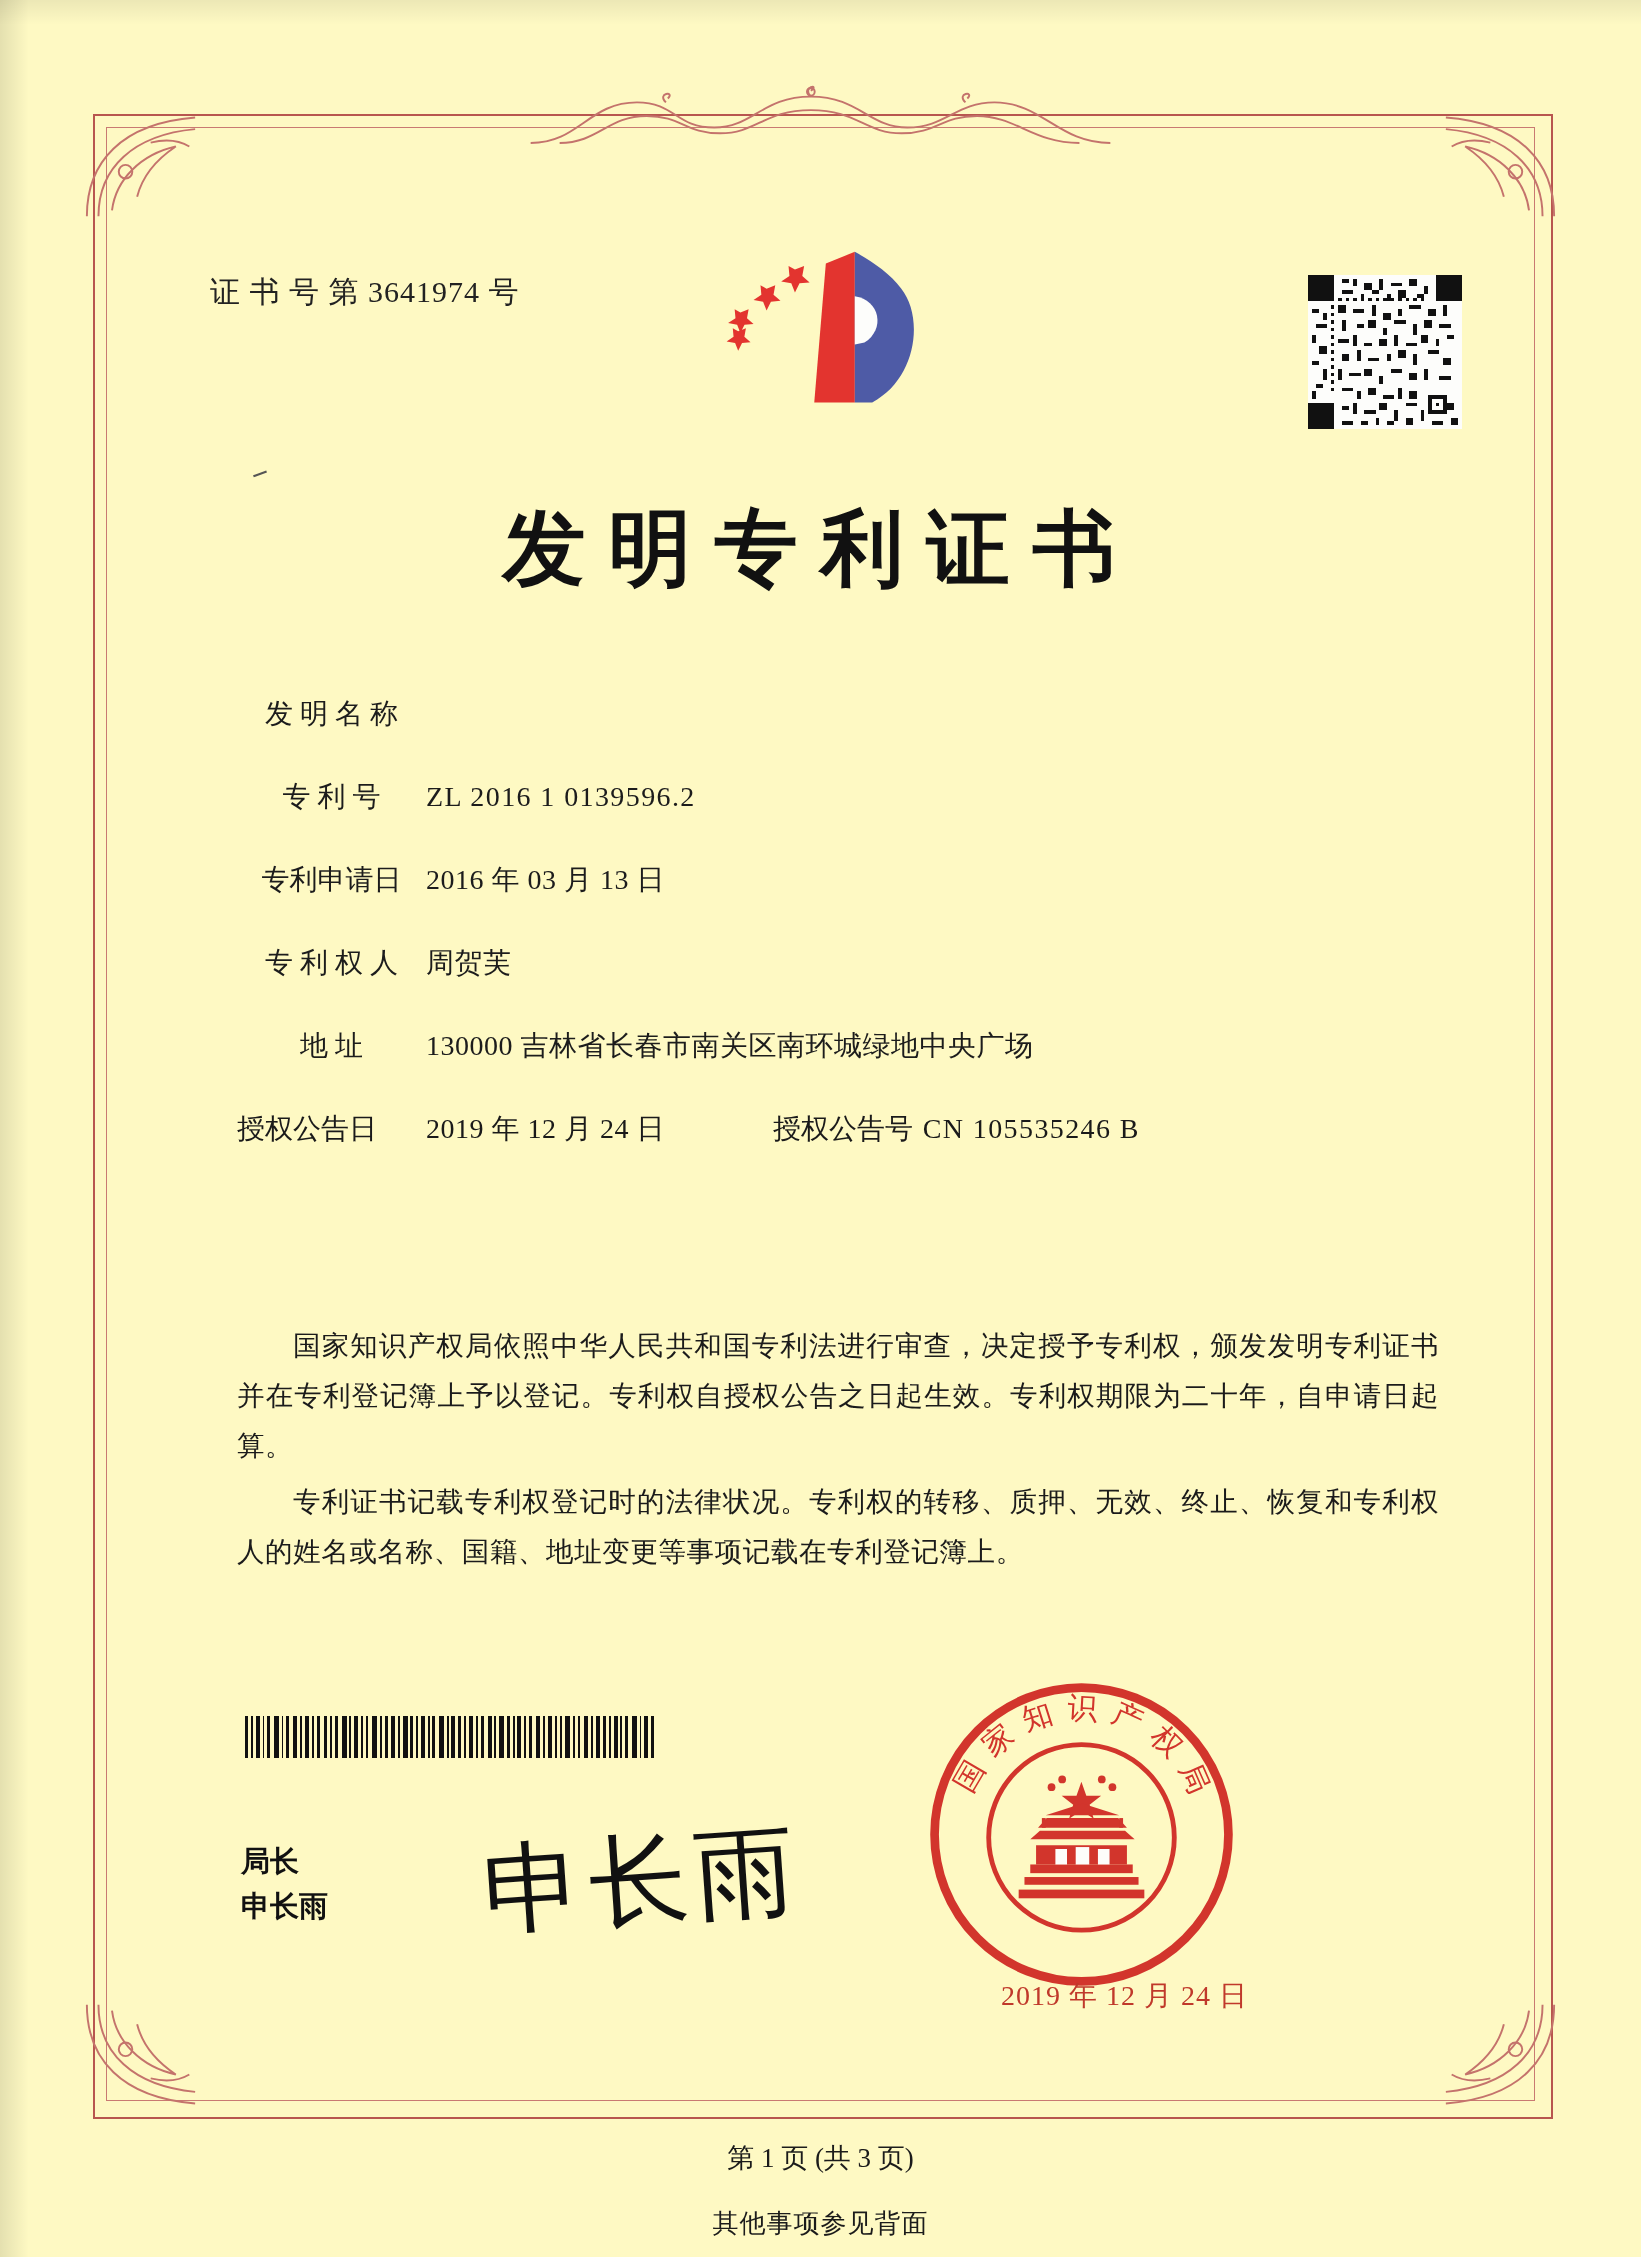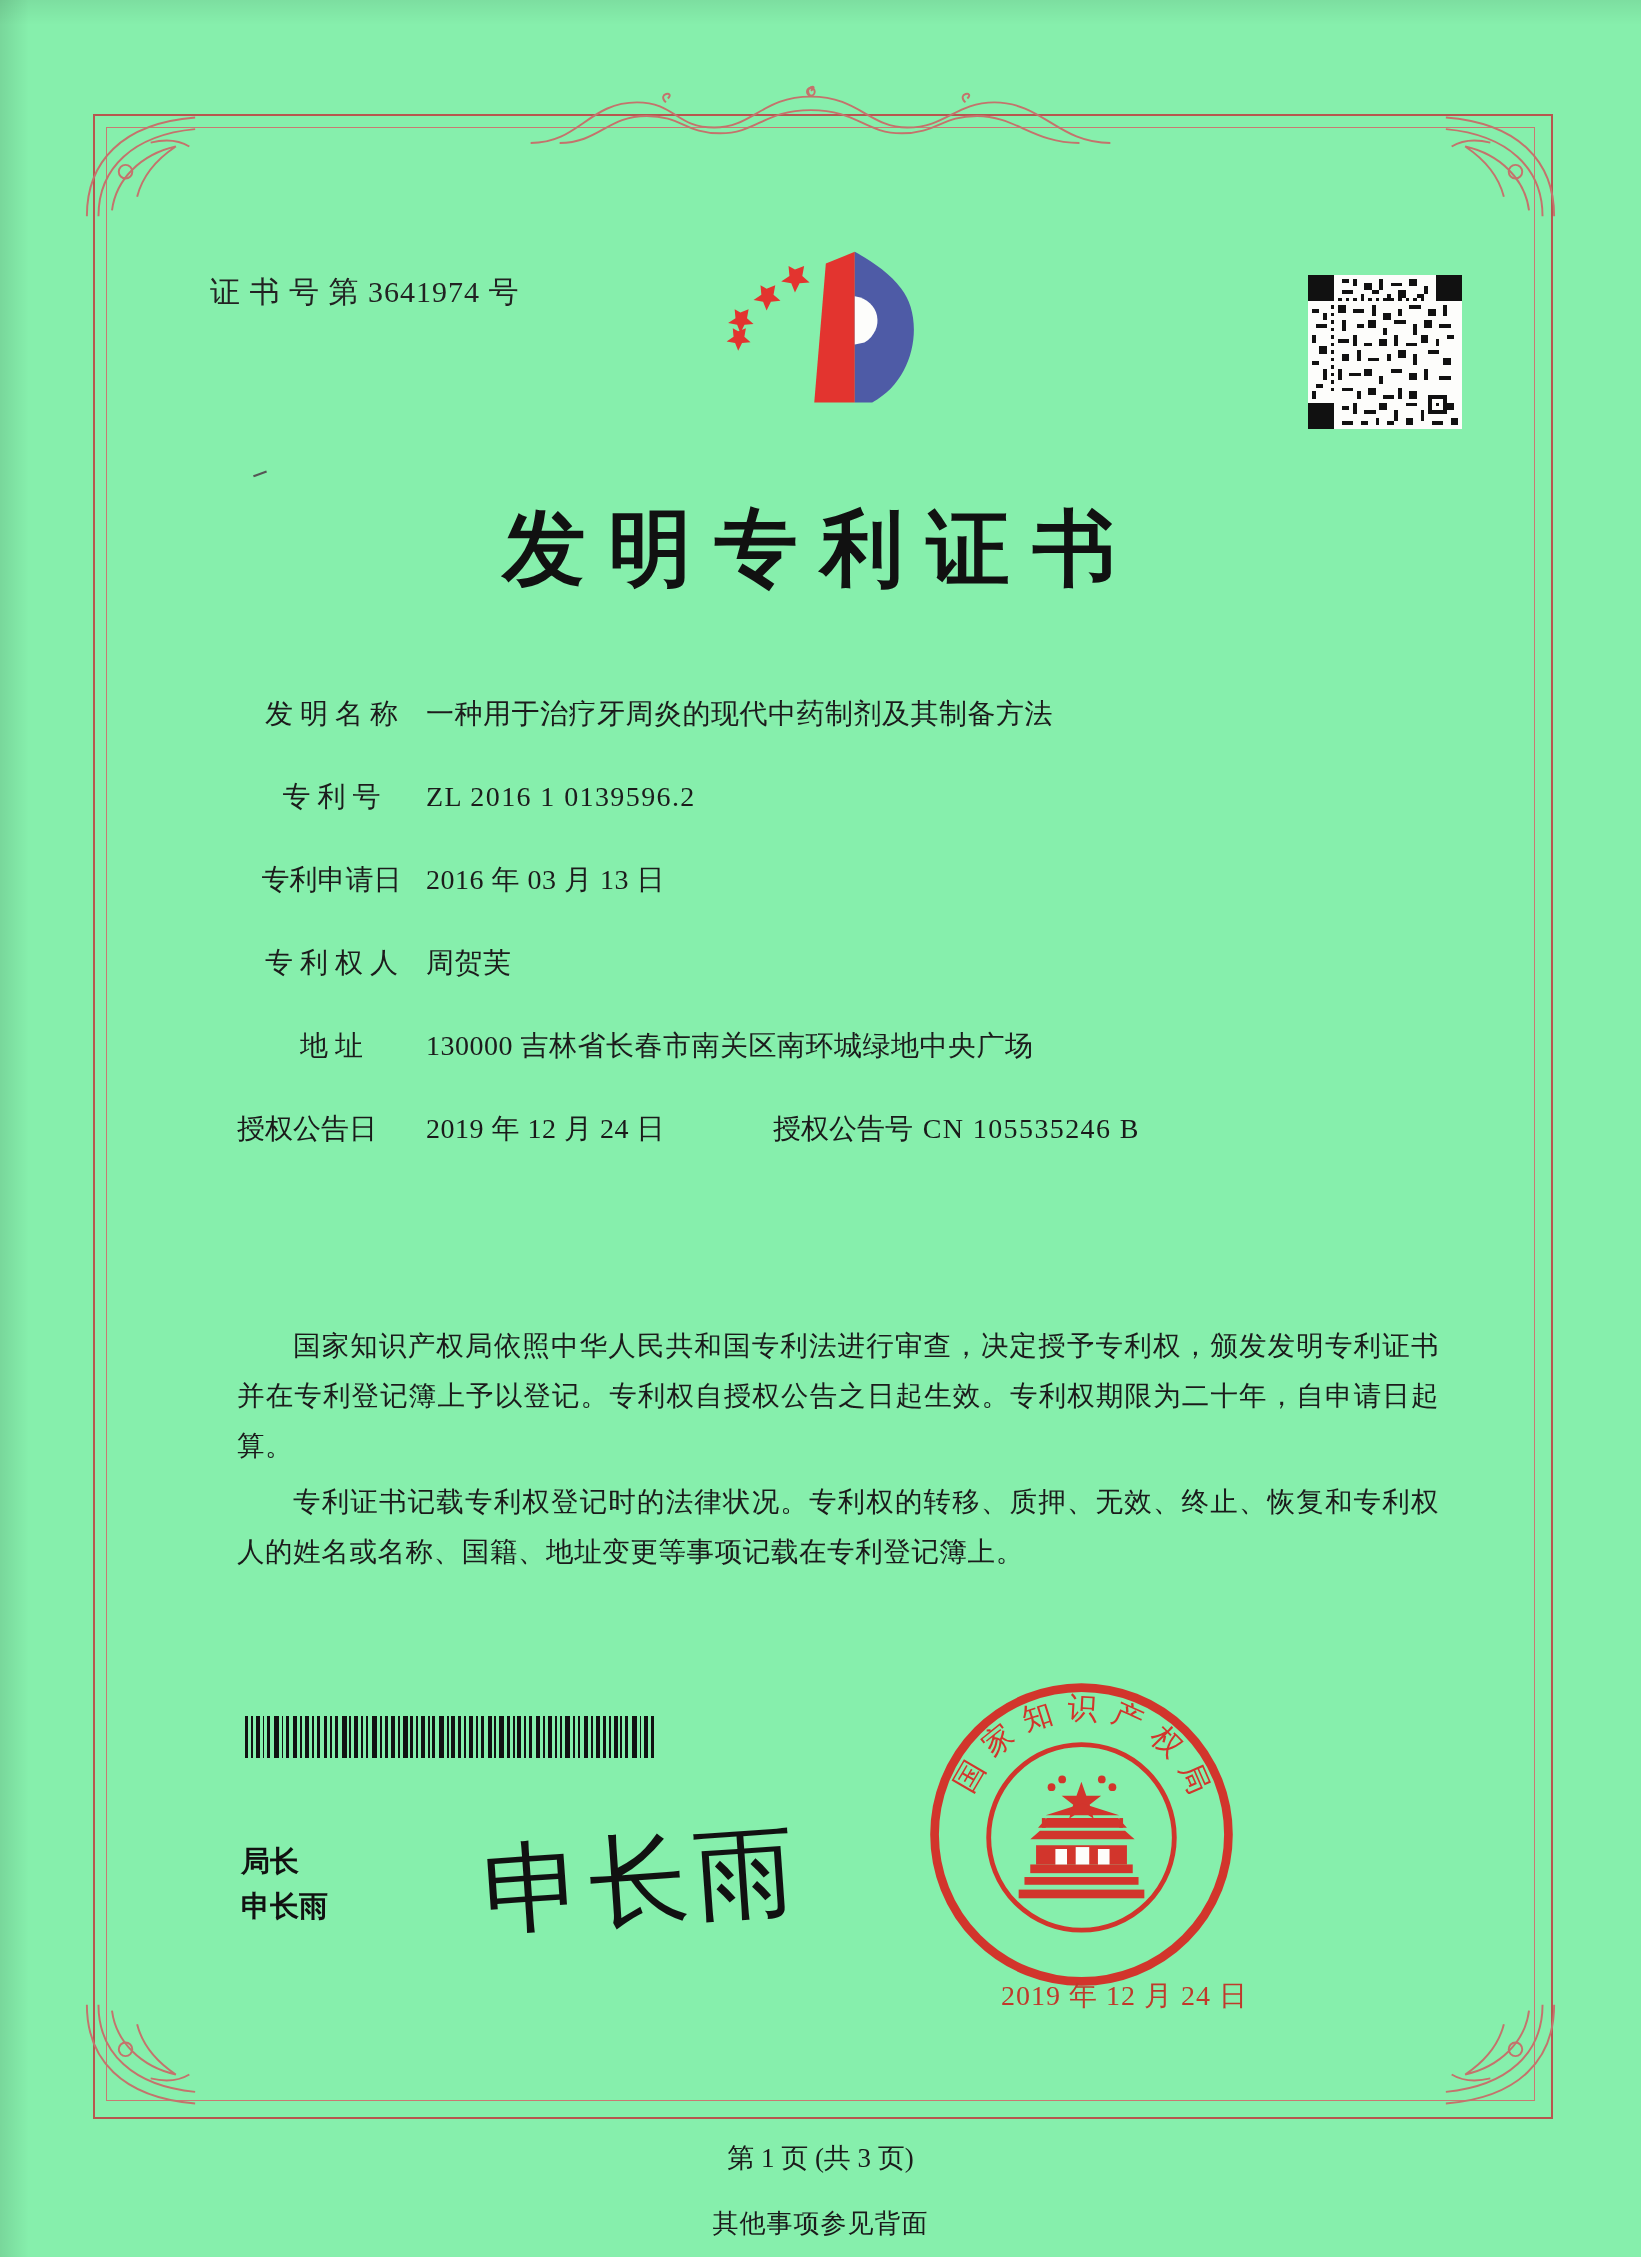--- a/index.html
+++ b/index.html
@@ -13,21 +13,21 @@
     font-family: "Liberation Serif", serif;
     color: #1a1a1a;
     position: relative;
     overflow: hidden;
   }
   .page {
     position: absolute;
     left: 0; top: 0;
     width: 1641px;
     height: 2257px;
-    background: #86efac;
+    background: #fef9c3;
   }
   
   .frame-outer {
     position: absolute;
     left: 93px; top: 114px;
     width: 1456px; height: 2001px;
     border: 2.9px solid #b8564f;
   }
   .frame-inner {
     position: absolute;
@@ -436,21 +436,20 @@
       </g>
     </svg>
   </div>
 
   <div class="main-title">发明专利证书</div>
 
   <div class="fields">
 
     <div class="field-row">
       <div class="field-label">发 明 名 称</div>
-      <div class="field-value">一种用于治疗牙周炎的现代中药制剂及其制备方法</div>
     </div>
 
 
     <div class="field-row">
       <div class="field-label">专 利 号</div>
       <div class="field-value mono">ZL 2016 1 0139596.2</div>
     </div>
 
     <div class="field-row">
       <div class="field-label">专利申请日</div>

